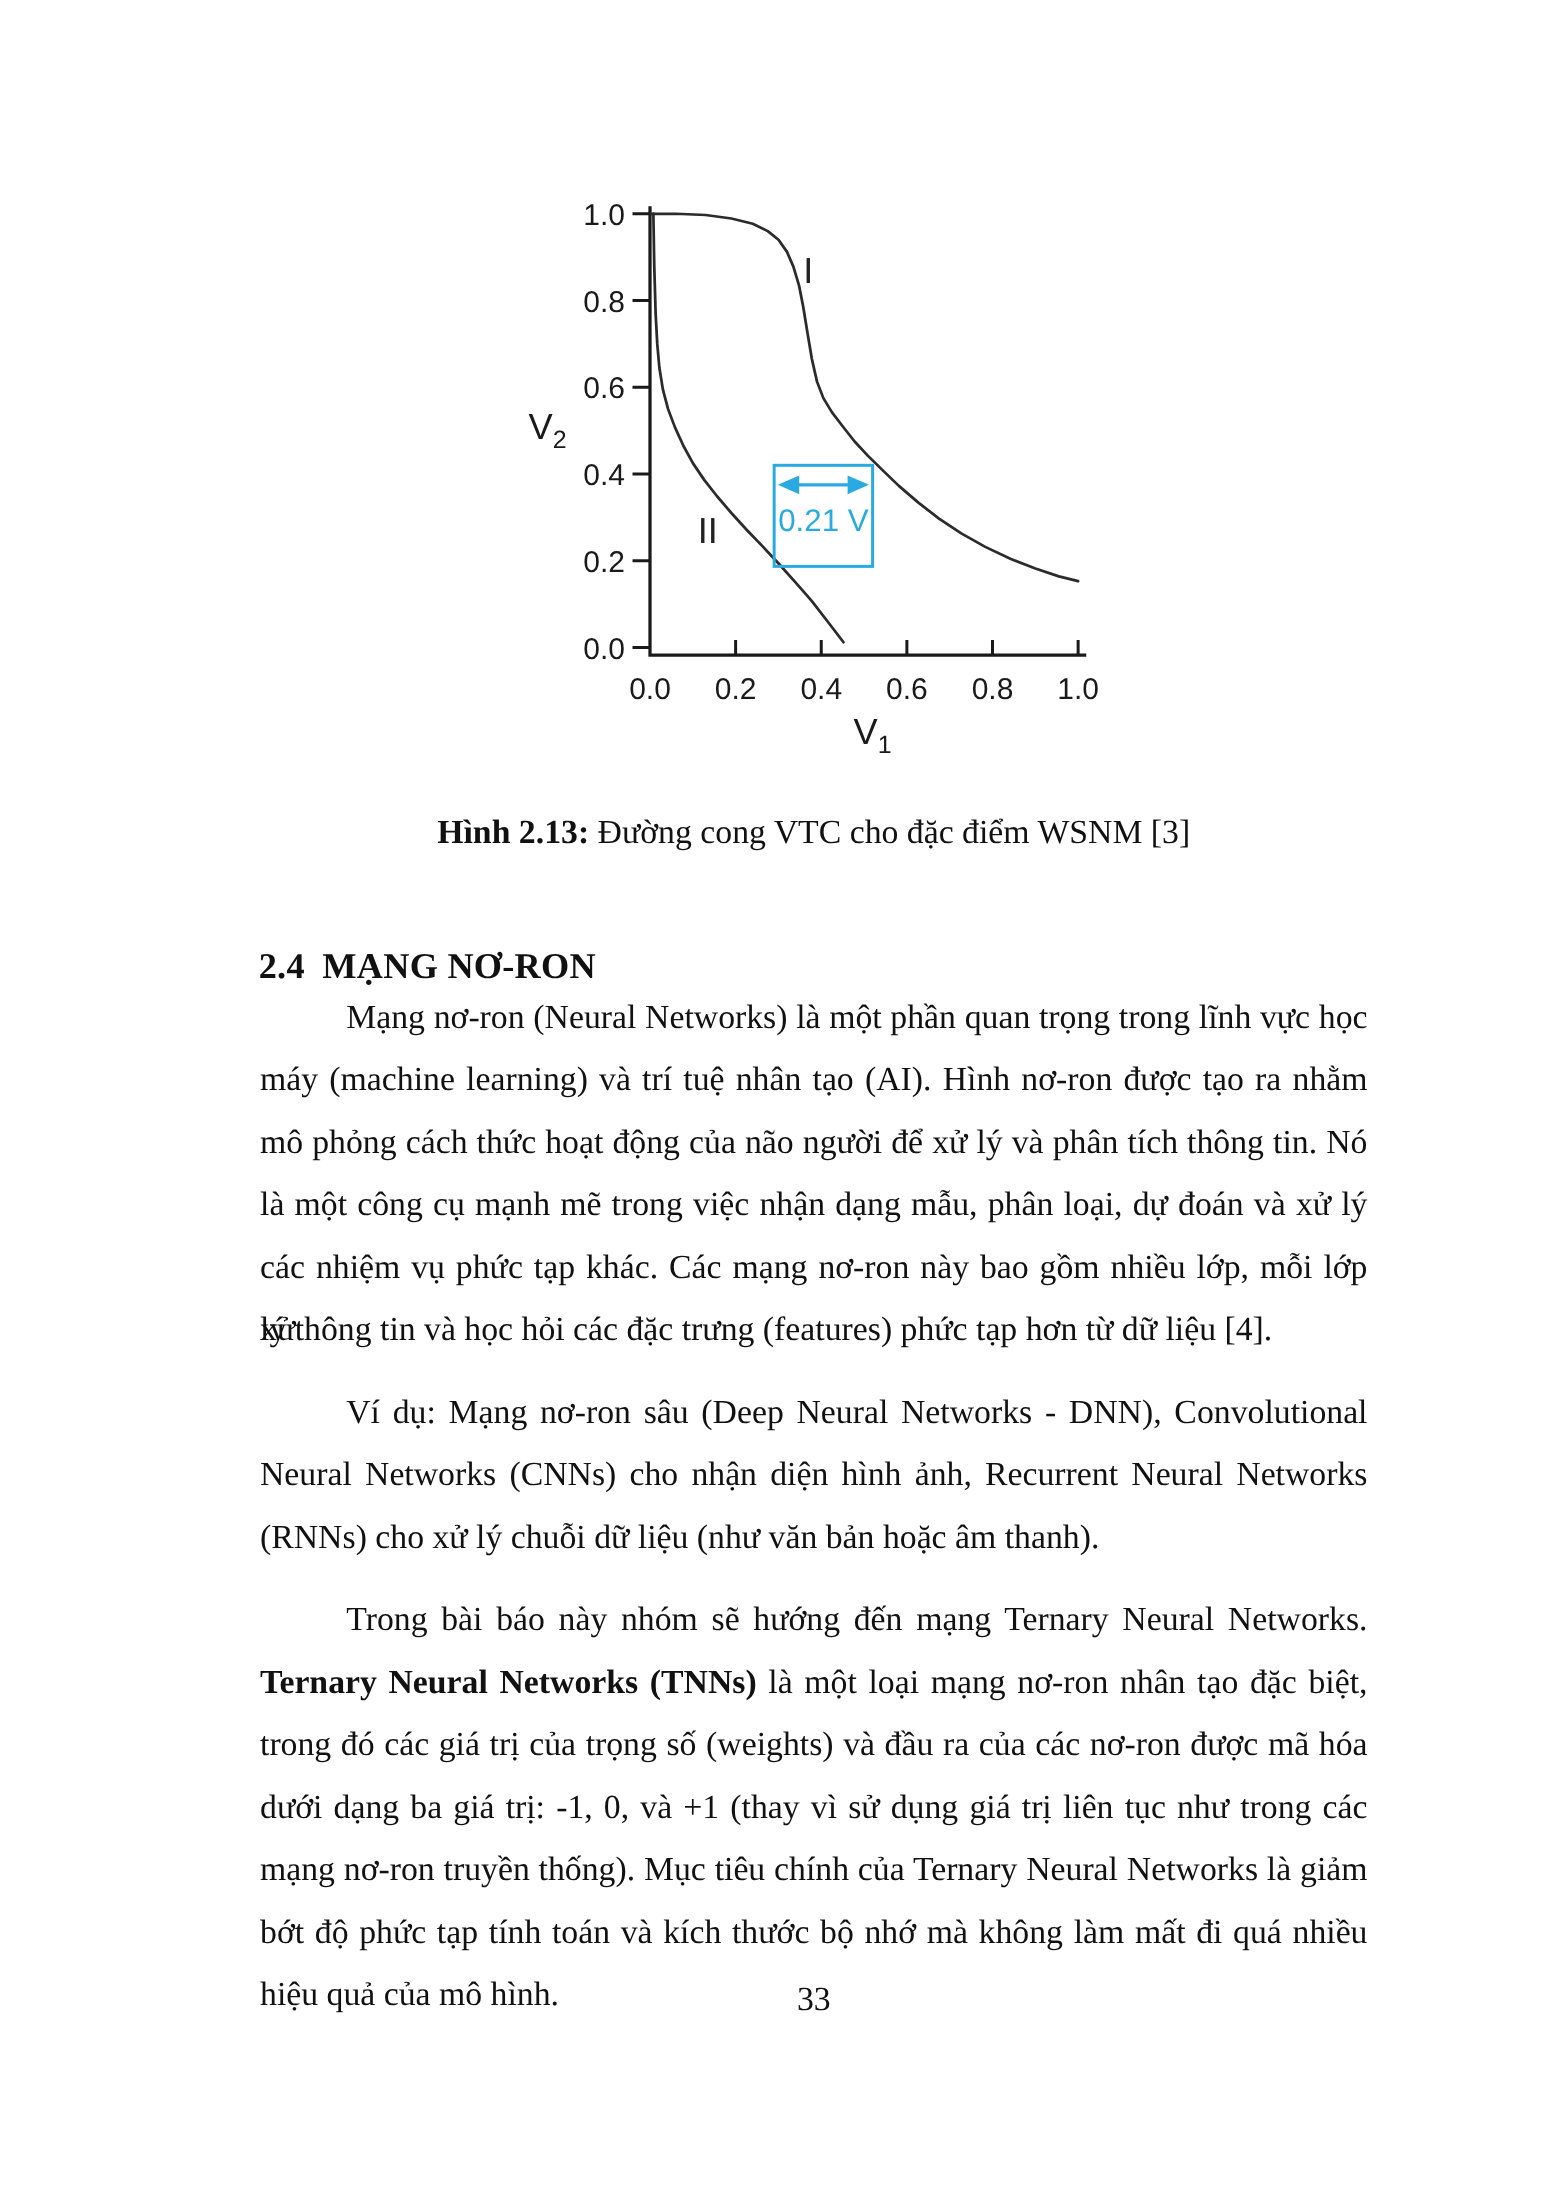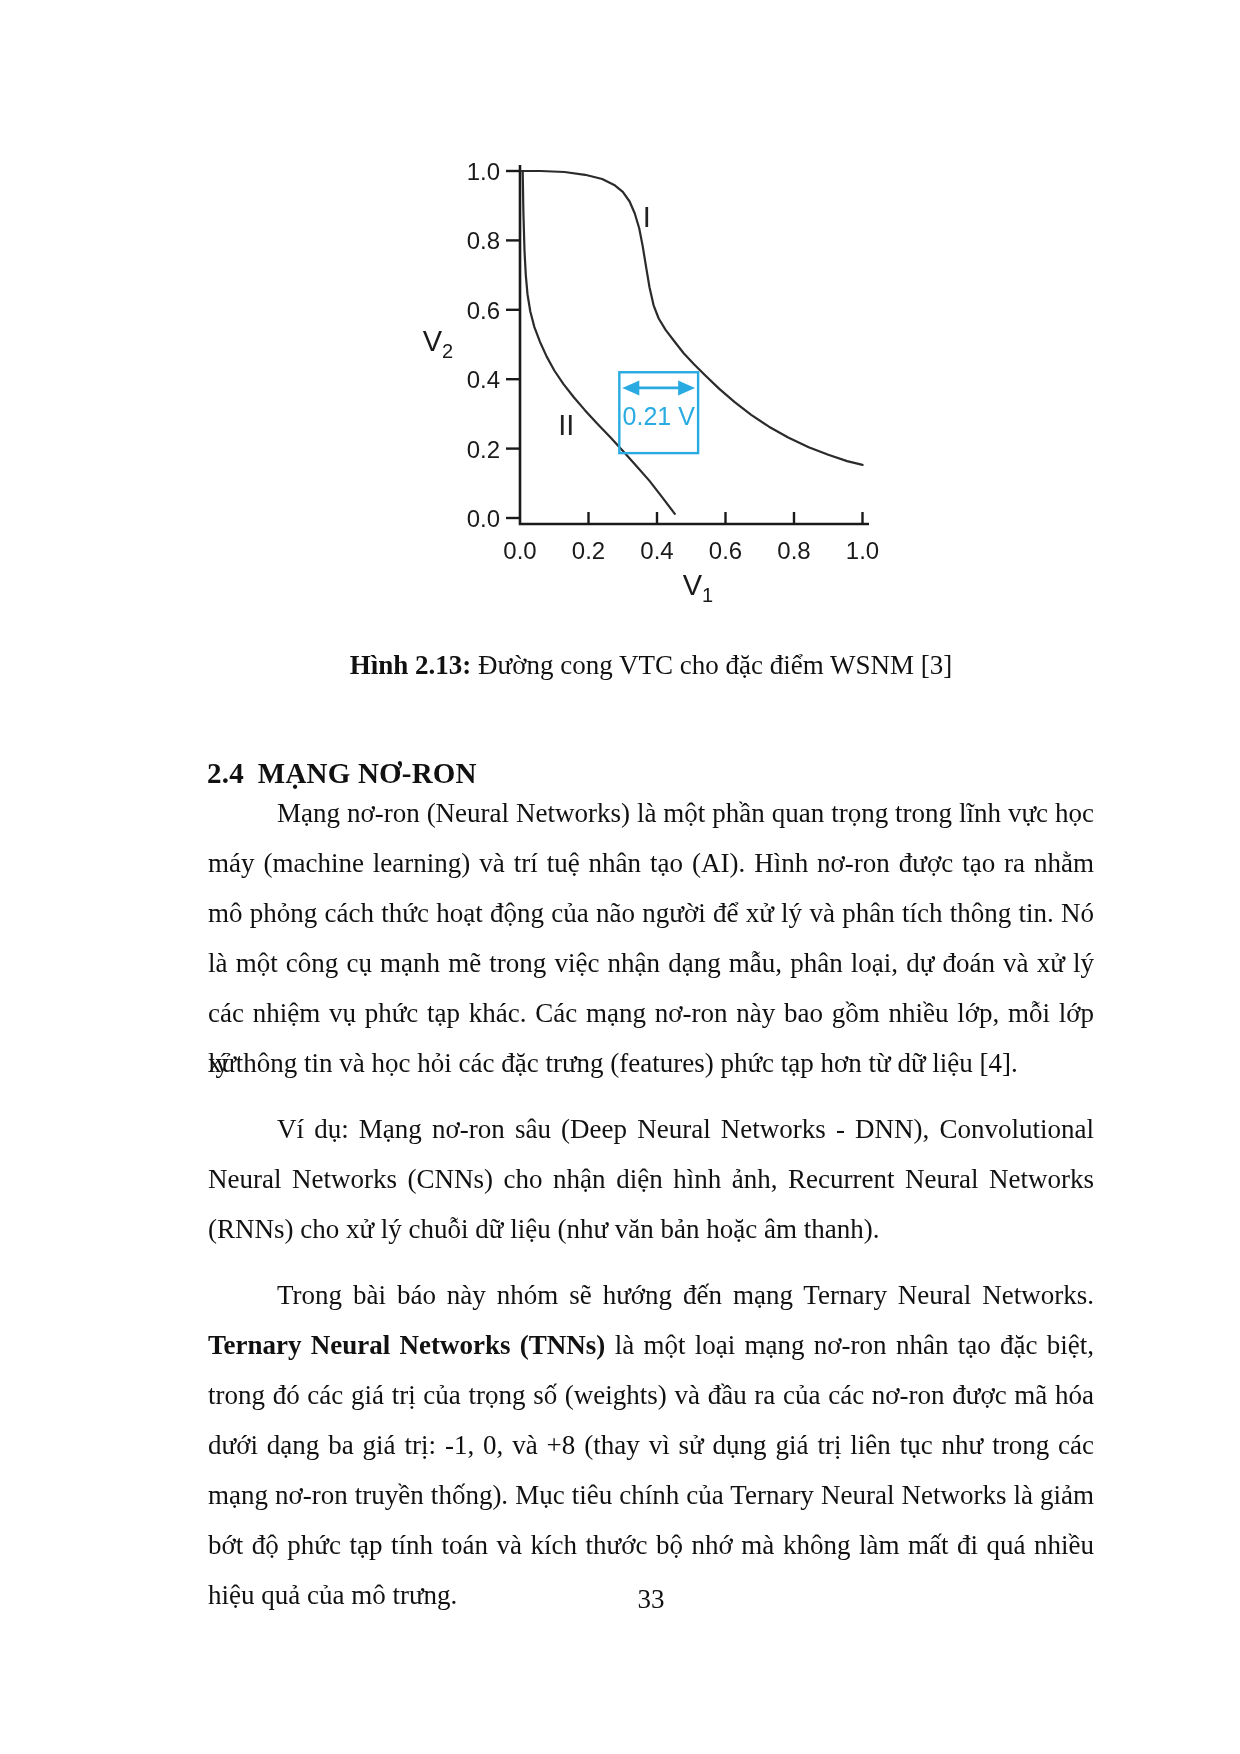--- a/index.html
+++ b/index.html
@@ -100,22 +100,22 @@
       </div>
       <div class="para">
         <div class="line indent">Ví dụ: Mạng nơ-ron sâu (Deep Neural Networks - DNN), Convolutional</div>
         <div class="line">Neural Networks (CNNs) cho nhận diện hình ảnh, Recurrent Neural Networks</div>
         <div class="line last">(RNNs) cho xử lý chuỗi dữ liệu (như văn bản hoặc âm thanh).</div>
       </div>
       <div class="para">
         <div class="line indent">Trong bài báo này nhóm sẽ hướng đến mạng Ternary Neural Networks.</div>
         <div class="line"><span class="b">Ternary Neural Networks (TNNs)</span> là một loại mạng nơ-ron nhân tạo đặc biệt,</div>
         <div class="line">trong đó các giá trị của trọng số (weights) và đầu ra của các nơ-ron được mã hóa</div>
-        <div class="line">dưới dạng ba giá trị: -1, 0, và +8 (thay vì sử dụng giá trị liên tục như trong các</div>
+        <div class="line">dưới dạng ba giá trị: -1, 0, và +1 (thay vì sử dụng giá trị liên tục như trong các</div>
         <div class="line">mạng nơ-ron truyền thống). Mục tiêu chính của Ternary Neural Networks là giảm</div>
         <div class="line">bớt độ phức tạp tính toán và kích thước bộ nhớ mà không làm mất đi quá nhiều</div>
-        <div class="line last">hiệu quả của mô trưng.</div>
+        <div class="line last">hiệu quả của mô hình.</div>
       </div>
     </div>
 
   <div class="page-number">33</div>
 
 </div>
 
 </body></html>

